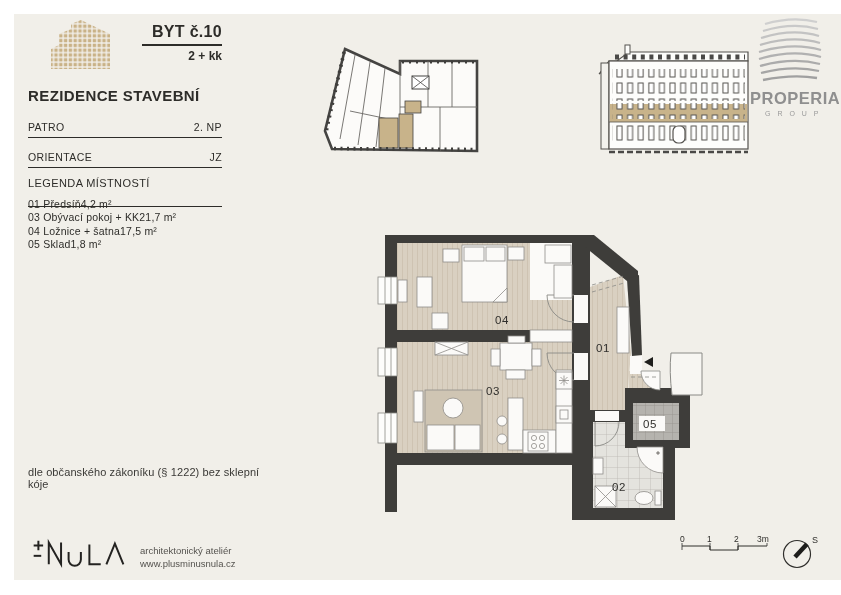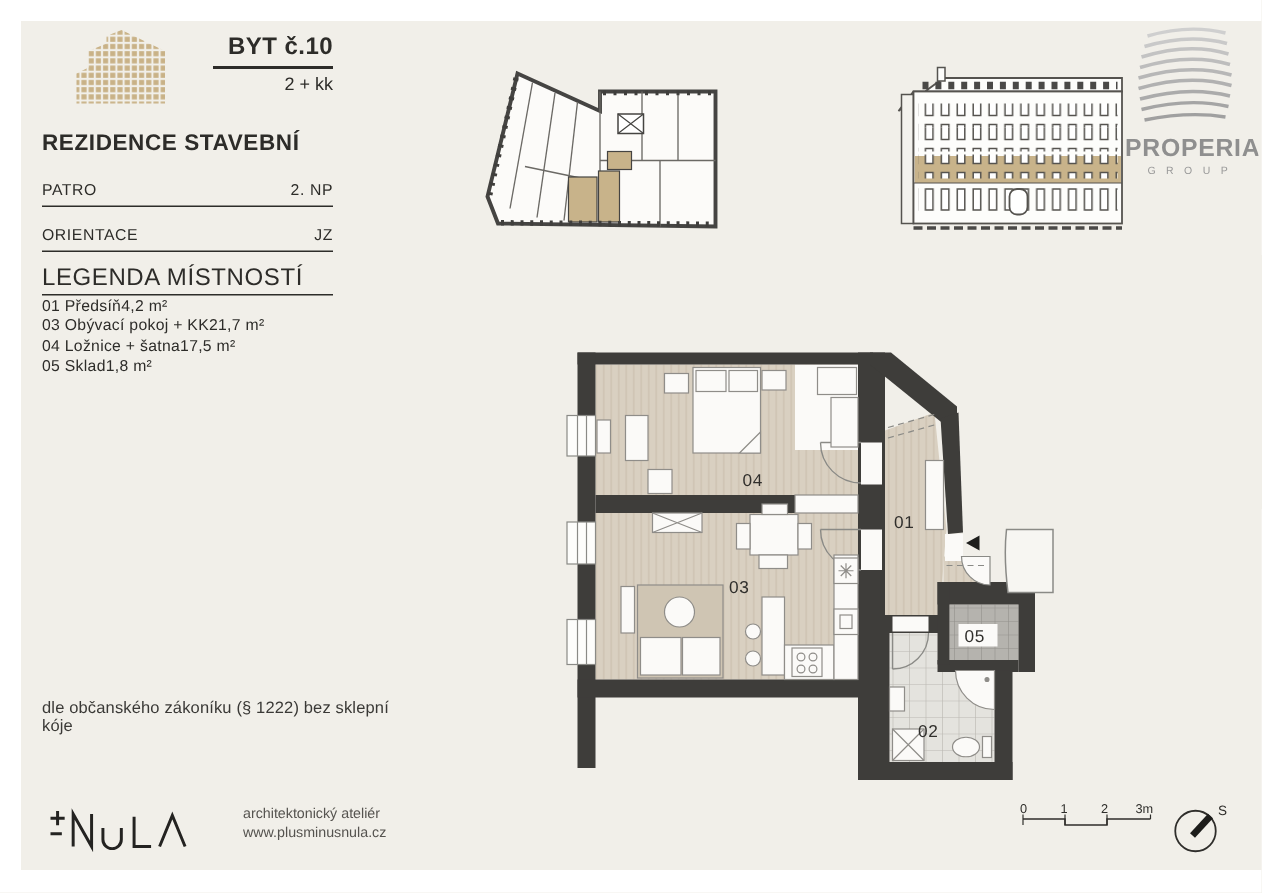--- a/index.html
+++ b/index.html
@@ -4,29 +4,29 @@
 <style>
   html,body{margin:0;padding:0}
   body{width:841px;height:595px;background:#ffffff;position:relative;overflow:hidden;
        font-family:"Liberation Sans",sans-serif;color:#2d2c29}
   .canvas{position:absolute;left:14px;top:14px;width:836px;height:566px;background:#f1efe9}
   .abs{position:absolute}
   
   .byt{left:128px;top:9px;width:80px;text-align:right}
   .byt .num{font-size:16px;font-weight:bold;letter-spacing:.3px}
   .byt .rule{border-bottom:2px solid #2d2c29;margin:3px 0 3px 0}
-  .byt .kk{font-size:12px;font-weight:normal}
+  .byt .kk{font-size:12px;font-weight:bold}
   .proj{left:14px;top:73px;font-size:15px;font-weight:bold;letter-spacing:.4px}
   .inforow{left:14px;width:194px;display:flex;justify-content:space-between;align-items:flex-end;
            font-size:10.5px;letter-spacing:.4px;border-bottom:1.6px solid #2d2c29;padding-bottom:4px}
-  .leghead{left:14px;width:194px;font-size:16px;letter-spacing:.4px;border-bottom:1.6px solid #2d2c29;padding-bottom:1px}
+  .leghead{left:14px;width:194px;font-size:11px;letter-spacing:.4px;border-bottom:1.6px solid #2d2c29;padding-bottom:17px}
   .leglist{left:14px;top:184px;width:194px}
   .lrow{display:flex;font-size:10.5px;line-height:13.4px;letter-spacing:.2px}
   .note{left:14px;top:452px;width:240px;font-size:11px;color:#3a3936;letter-spacing:.1px}
-  .studio{left:14px;top:522px;display:flex;align-items:flex-start;gap:32px}
+  .studio{left:14px;top:522px;display:flex;align-items:flex-end;gap:10px}
   .studio .txt{font-size:9.5px;color:#55534f;line-height:13px}
   svg text{font-family:"Liberation Sans",sans-serif}
 </style>
 </head>
 <body>
 
 <div class="canvas">
 
   <svg class="abs" style="left:30px;top:5px" width="74" height="58" viewBox="0 0 74 58">
     <defs>

